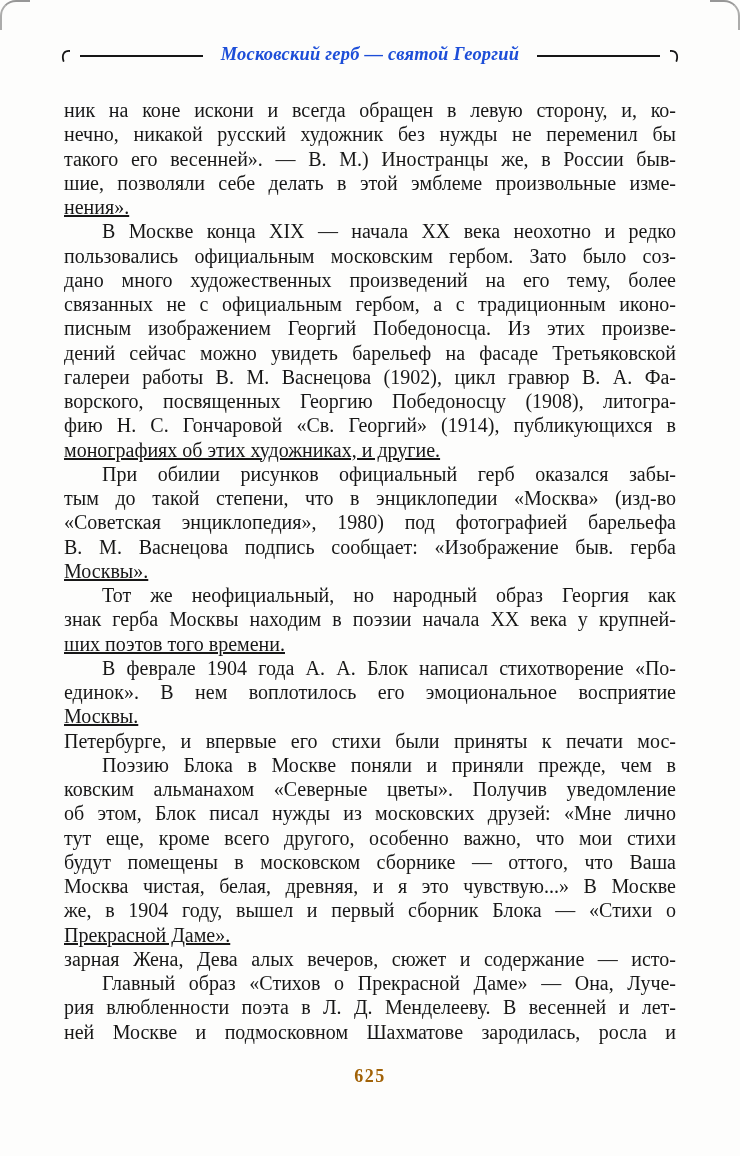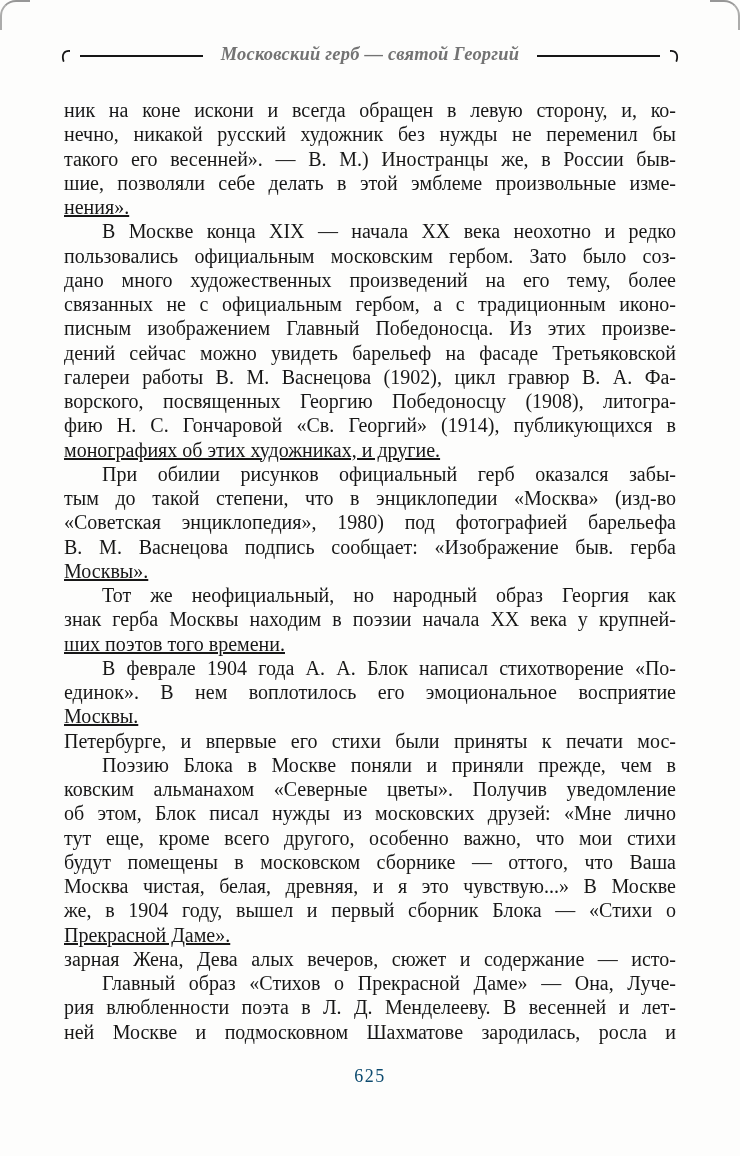--- a/index.html
+++ b/index.html
@@ -41,21 +41,21 @@
   }
   .flourish { flex: none; margin-top: 2px; }
   .chapter-title {
     flex: none;
     font-style: italic;
     font-weight: 700;
     font-size: 18.5px;
     letter-spacing: .2px;
     white-space: nowrap;
     padding: 0 8px;
-    color: #737373;
+    color: #1d4ed8;
   }
 
   .text-block {
     position: absolute;
     top: 98px;
     left: 64px;
     width: 612px;
     font-size: 20px;
     line-height: 24.25px;
   }
@@ -69,21 +69,22 @@
   .italic { }
 
   .page-number {
     position: absolute;
     top: 1066px;
     left: 0;
     right: 0;
     text-align: center;
     font-size: 18px;
     letter-spacing: 1.5px;
-    color: #0c4a6e;
+    color: #a16207;
+    font-weight: bold;
   }
 </style>
 </head>
 <body>
 
 <div class="page">
 
   <div class="corner left"></div>
   <div class="corner right"></div>
 
@@ -105,21 +106,21 @@
         <div class="text-line"><span>нечно, никакой русский художник без нужды не переменил бы</span></div>
         <div class="text-line"><span>такого его весенней». — </span><span class="italic">В. М.</span><span>) Иностранцы же, в России быв-</span></div>
         <div class="text-line"><span>шие, позволяли себе делать в этой эмблеме произвольные изме-</span></div>
         <div class="text-line lastline"><span>нения».</span></div>
       </div>
       <div>
         <div class="text-line indent"><span>В Москве конца XIX — начала XX века неохотно и редко</span></div>
         <div class="text-line"><span>пользовались официальным московским гербом. Зато было соз-</span></div>
         <div class="text-line"><span>дано много художественных произведений на его тему, более</span></div>
         <div class="text-line"><span>связанных не с официальным гербом, а с традиционным иконо-</span></div>
-        <div class="text-line"><span>писным изображением Главный Победоносца. Из этих произве-</span></div>
+        <div class="text-line"><span>писным изображением Георгий Победоносца. Из этих произве-</span></div>
         <div class="text-line"><span>дений сейчас можно увидеть барельеф на фасаде Третьяковской</span></div>
         <div class="text-line"><span>галереи работы В. М. Васнецова (1902), цикл гравюр В. А. Фа-</span></div>
         <div class="text-line"><span>ворского, посвященных Георгию Победоносцу (1908), литогра-</span></div>
         <div class="text-line"><span>фию Н. С. Гончаровой «Св. Георгий» (1914), публикующихся в</span></div>
         <div class="text-line lastline"><span>монографиях об этих художниках, и другие.</span></div>
       </div>
       <div>
         <div class="text-line indent"><span>При обилии рисунков официальный герб оказался забы-</span></div>
         <div class="text-line"><span>тым до такой степени, что в энциклопедии «Москва» (изд-во</span></div>
         <div class="text-line"><span>«Советская энциклопедия», 1980) под фотографией барельефа</span></div>

